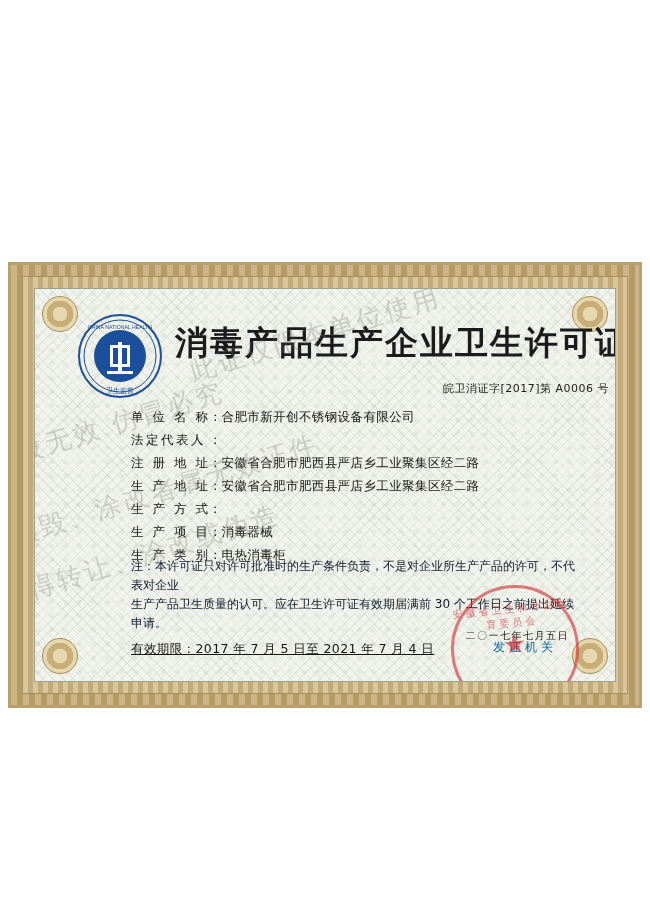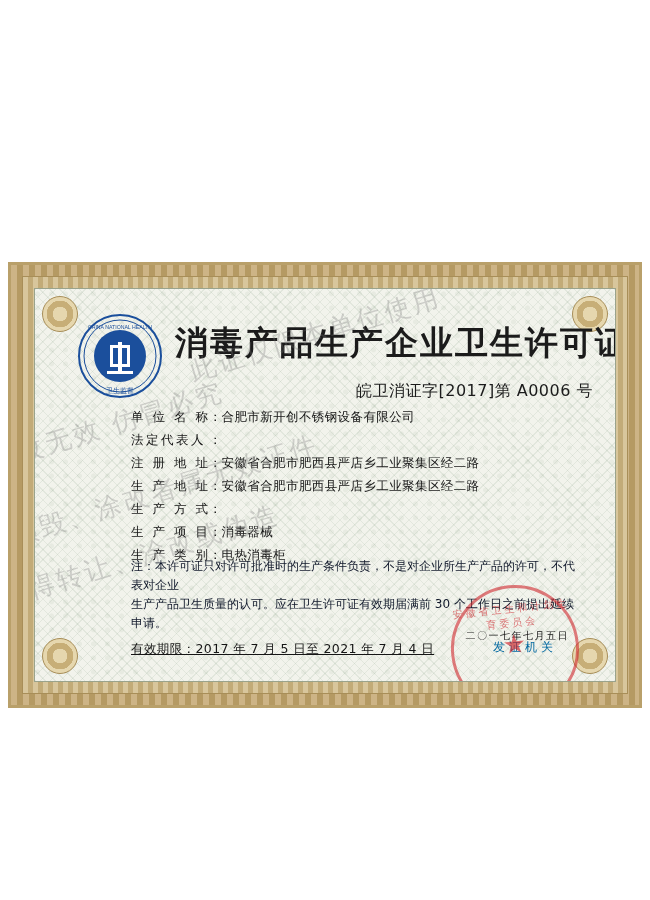--- a/index.html
+++ b/index.html
@@ -71,22 +71,22 @@
   .emblem svg{display:block}
 
   .title{
     position:absolute;left:140px;top:32px;right:18px;
     font-family:"DejaVu Sans","Liberation Sans",sans-serif;
     font-size:33px;font-weight:bold;letter-spacing:2px;
     color:#1b1b1b;white-space:nowrap;
   }
 
   .certno{
-    position:absolute;right:22px;top:92px;
-    font-size:16px;color:#1b1b1b;letter-spacing:.5px;
+    position:absolute;right:6px;top:92px;
+    font-size:11px;color:#1b1b1b;letter-spacing:.5px;
     font-family:"DejaVu Sans","Liberation Sans",sans-serif;
   }
 
   .fields{
     position:absolute;left:96px;top:120px;right:30px;
   }
   .field{display:flex;align-items:flex-end;margin-bottom:6px;font-size:12.5px;color:#151515;
     font-family:"DejaVu Sans","Liberation Sans",sans-serif;}
   .field .lab{width:78px;flex:0 0 78px;letter-spacing:2.5px;white-space:nowrap}
   .field .colon{flex:0 0 8px}

